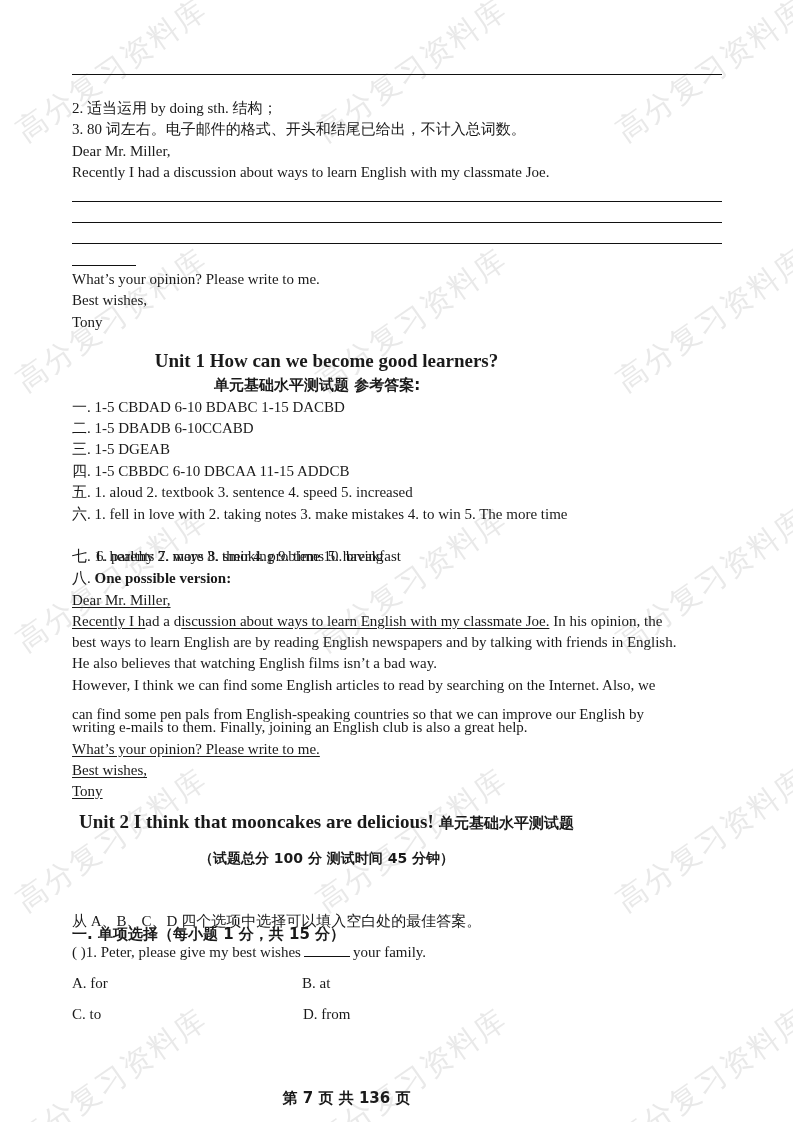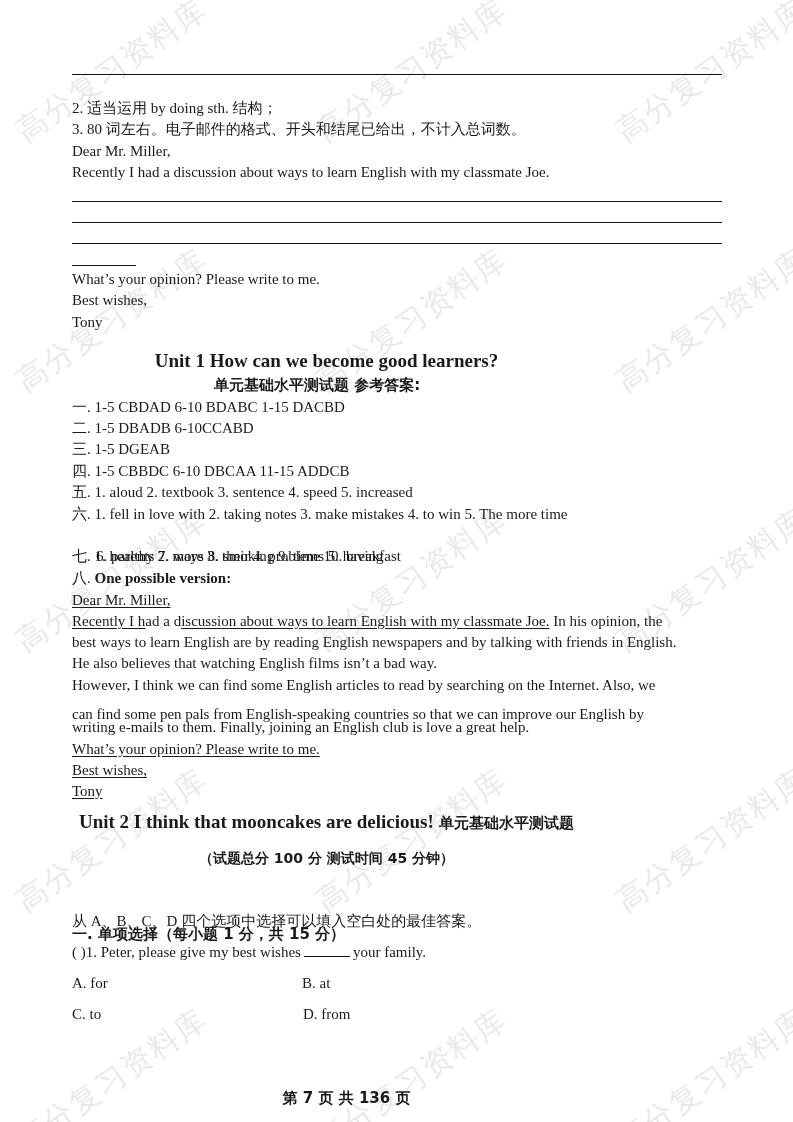--- a/index.html
+++ b/index.html
@@ -75,21 +75,21 @@
   <span>八. </span><span class="bold">One possible version:</span>
 </div>
 <div class="line u" style="top:590px;">Dear Mr. Miller,</div>
 <div class="line" style="top:611px;">
   <span class="u">Recently I h</span><span>ad a d</span><span class="u">iscussion about ways to learn English with my classmate Joe.</span><span> In his opinion, the</span>
 </div>
 <div class="line" style="top:632px;">best ways to learn English are by reading English newspapers and by talking with friends in English.</div>
 <div class="line" style="top:653px;">He also believes that watching English films isn’t a bad way.</div>
 <div class="line" style="top:675px;">However, I think we can find some English articles to read by searching on the Internet. Also, we</div>
 <div class="line" style="top:704px;">can find some pen pals from English-speaking countries so that we can improve our English by</div>
-<div class="line" style="top:717px;">writing e-mails to them. Finally, joining an English club is love a great help.</div>
+<div class="line" style="top:717px;">writing e-mails to them. Finally, joining an English club is also a great help.</div>
 <div class="line u" style="top:739px;">What’s your opinion? Please write to me.</div>
 <div class="line u" style="top:760px;">Best wishes,</div>
 <div class="line u" style="top:781px;">Tony</div>
 
 <div class="line center" style="top:812px;">
   <span class="title2">Unit 2 I think that mooncakes are delicious!</span><span class="cn-b" style="font-size:15px;">  单元基础水平测试题</span>
 </div>
 <div class="line center cn-b" style="top:848px;">（试题总分 100 分   测试时间 45 分钟）</div>
 <div class="line cn-b" style="top:924px;font-size:15px;">一. 单项选择（每小题 1 分，共 15 分）</div>
 <div class="line" style="top:911px;">从 A、B、C、D 四个选项中选择可以填入空白处的最佳答案。</div>

